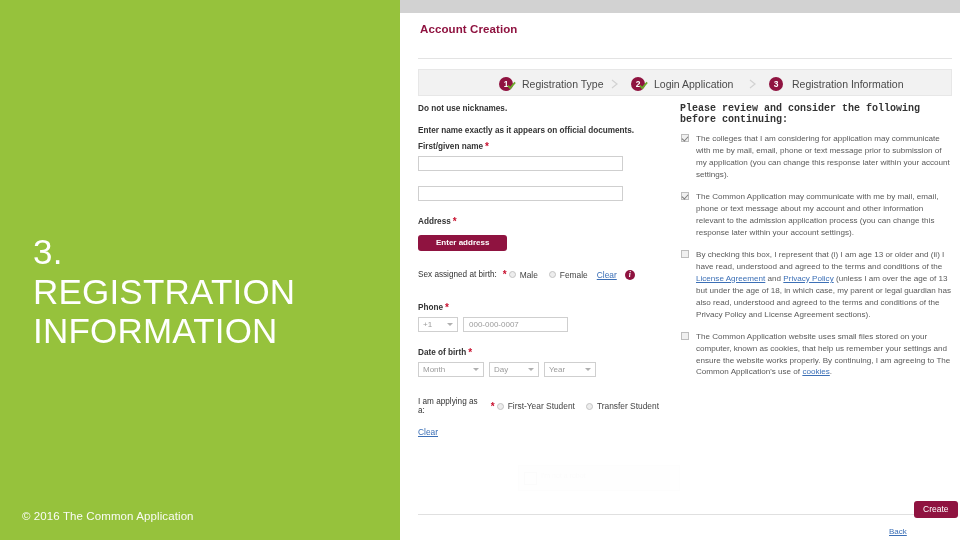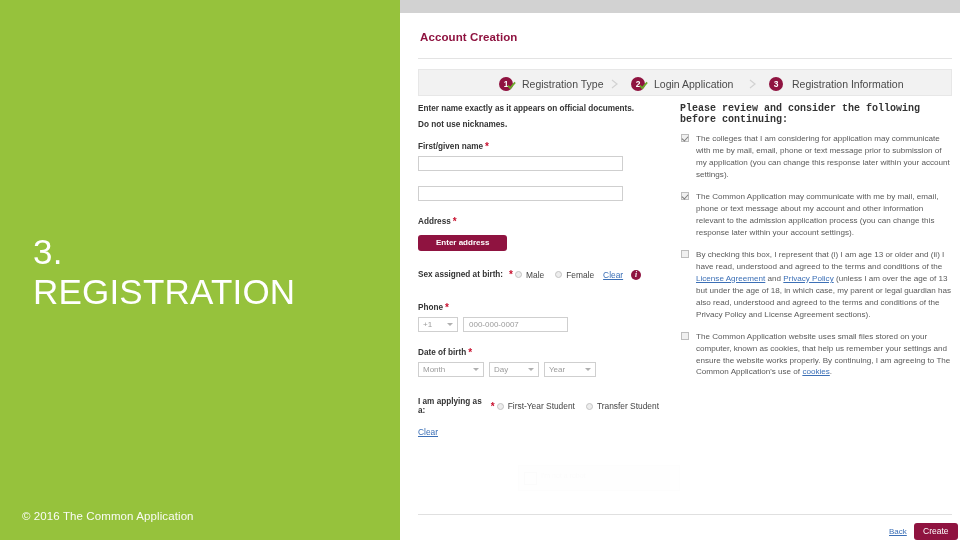--- a/index.html
+++ b/index.html
@@ -34,21 +34,21 @@
   }
   .shot-topbar{
     position:absolute;left:0;top:0;width:560px;height:13px;
     background:#d2d2d2;
   }
   .shot-body{
     position:absolute;left:8px;top:13px;width:552px;height:527px;
     background:#ffffff;
   }
   .card-title{
-    position:absolute;left:12px;top:18px;
+    position:absolute;left:12px;top:10px;
     color:#8f1340;font-size:11.5px;font-weight:bold;letter-spacing:.1px;
   }
   .title-rule{
     position:absolute;left:10px;top:45px;width:534px;height:1px;
     background:#e3e3e3;
   }
 
   
   .stepper{
     position:absolute;left:10px;top:56px;width:534px;height:27px;
@@ -97,21 +97,21 @@
   }
   .field-block{margin-bottom:15px;}
 
   .btn-maroon{
     display:inline-block;background:#8f1340;color:#fff;
     font-size:8px;font-weight:bold;border:0;border-radius:3px;
     padding:4px 18px;line-height:1;cursor:pointer;
   }
 
   .inline-row{display:flex;align-items:center;font-size:8.2px;color:#333;}
-  .inline-row .lbl{font-weight:bold;margin-right:4px;}
+  .inline-row .lbl{font-weight:normal;margin-right:4px;}
   .radio{
     display:inline-block;width:7px;height:7px;border-radius:50%;
     border:1px solid #c3c3c3;background:#ededed;box-sizing:border-box;
     margin:0 4px 0 2px;flex:0 0 auto;
   }
   .radio-text{color:#444;font-size:8.4px;margin-right:9px;white-space:nowrap;}
   .linklike{color:#3b6fb6;font-size:8.4px;text-decoration:underline;cursor:pointer;}
   .info-icon{
     display:inline-block;width:10px;height:10px;border-radius:50%;
     background:#8f1340;color:#fff;font-size:7.5px;line-height:10px;
@@ -171,34 +171,35 @@
     position:absolute;left:22px;top:6px;font-size:7px;color:#f6f6f6;
   }
   .foot-rule{
     position:absolute;left:10px;top:501px;width:534px;height:1px;background:#e0e0e0;
   }
   .back-link{
     position:absolute;left:481px;top:514px;
     font-size:8px;color:#3b6fb6;text-decoration:underline;cursor:pointer;
   }
   .create-btn{
-    position:absolute;left:506px;top:510px;
+    position:absolute;left:506px;top:488px;
     background:#8f1340;color:#fff;border:0;border-radius:3px;
     font-size:8.5px;padding:4px 9px;line-height:1;cursor:pointer;
   }
 </style>
 </head>
 <body>
 
 <div class="slide">
 
   <div class="green-panel">
     <div class="slide-title">
       <div>3.</div>
       <div>REGISTRATION</div>
+      <div>INFORMATION</div>
     </div>
     <div class="copyright">© 2016 The Common Application</div>
   </div>
 
   <div class="shot">
     <div class="shot-topbar"></div>
 
     <div class="shot-body">
 
       <div class="card-title">Account Creation</div>
@@ -237,22 +238,22 @@
         <div class="step step-3">
           <span class="step-badge">
             <span>3</span>
           </span>
           <span class="step-label">Registration Information</span>
         </div>
       </div>
 
       <div class="col-left">
 
+        <div class="helper" style="margin-bottom:11px;">Do not use nicknames.</div>
         <div class="helper">Enter name exactly as it appears on official documents.</div>
-        <div class="helper" style="margin-bottom:11px;">Do not use nicknames.</div>
 
         <div class="field-block">
           <div class="fieldlabel">
             <span>First/given name</span><span class="req">*</span>
           </div>
           <input class="txtinput" type="text" value="" style="">
         </div>
 
         <div class="field-block">
           <input class="txtinput" type="text" value="" style="">

